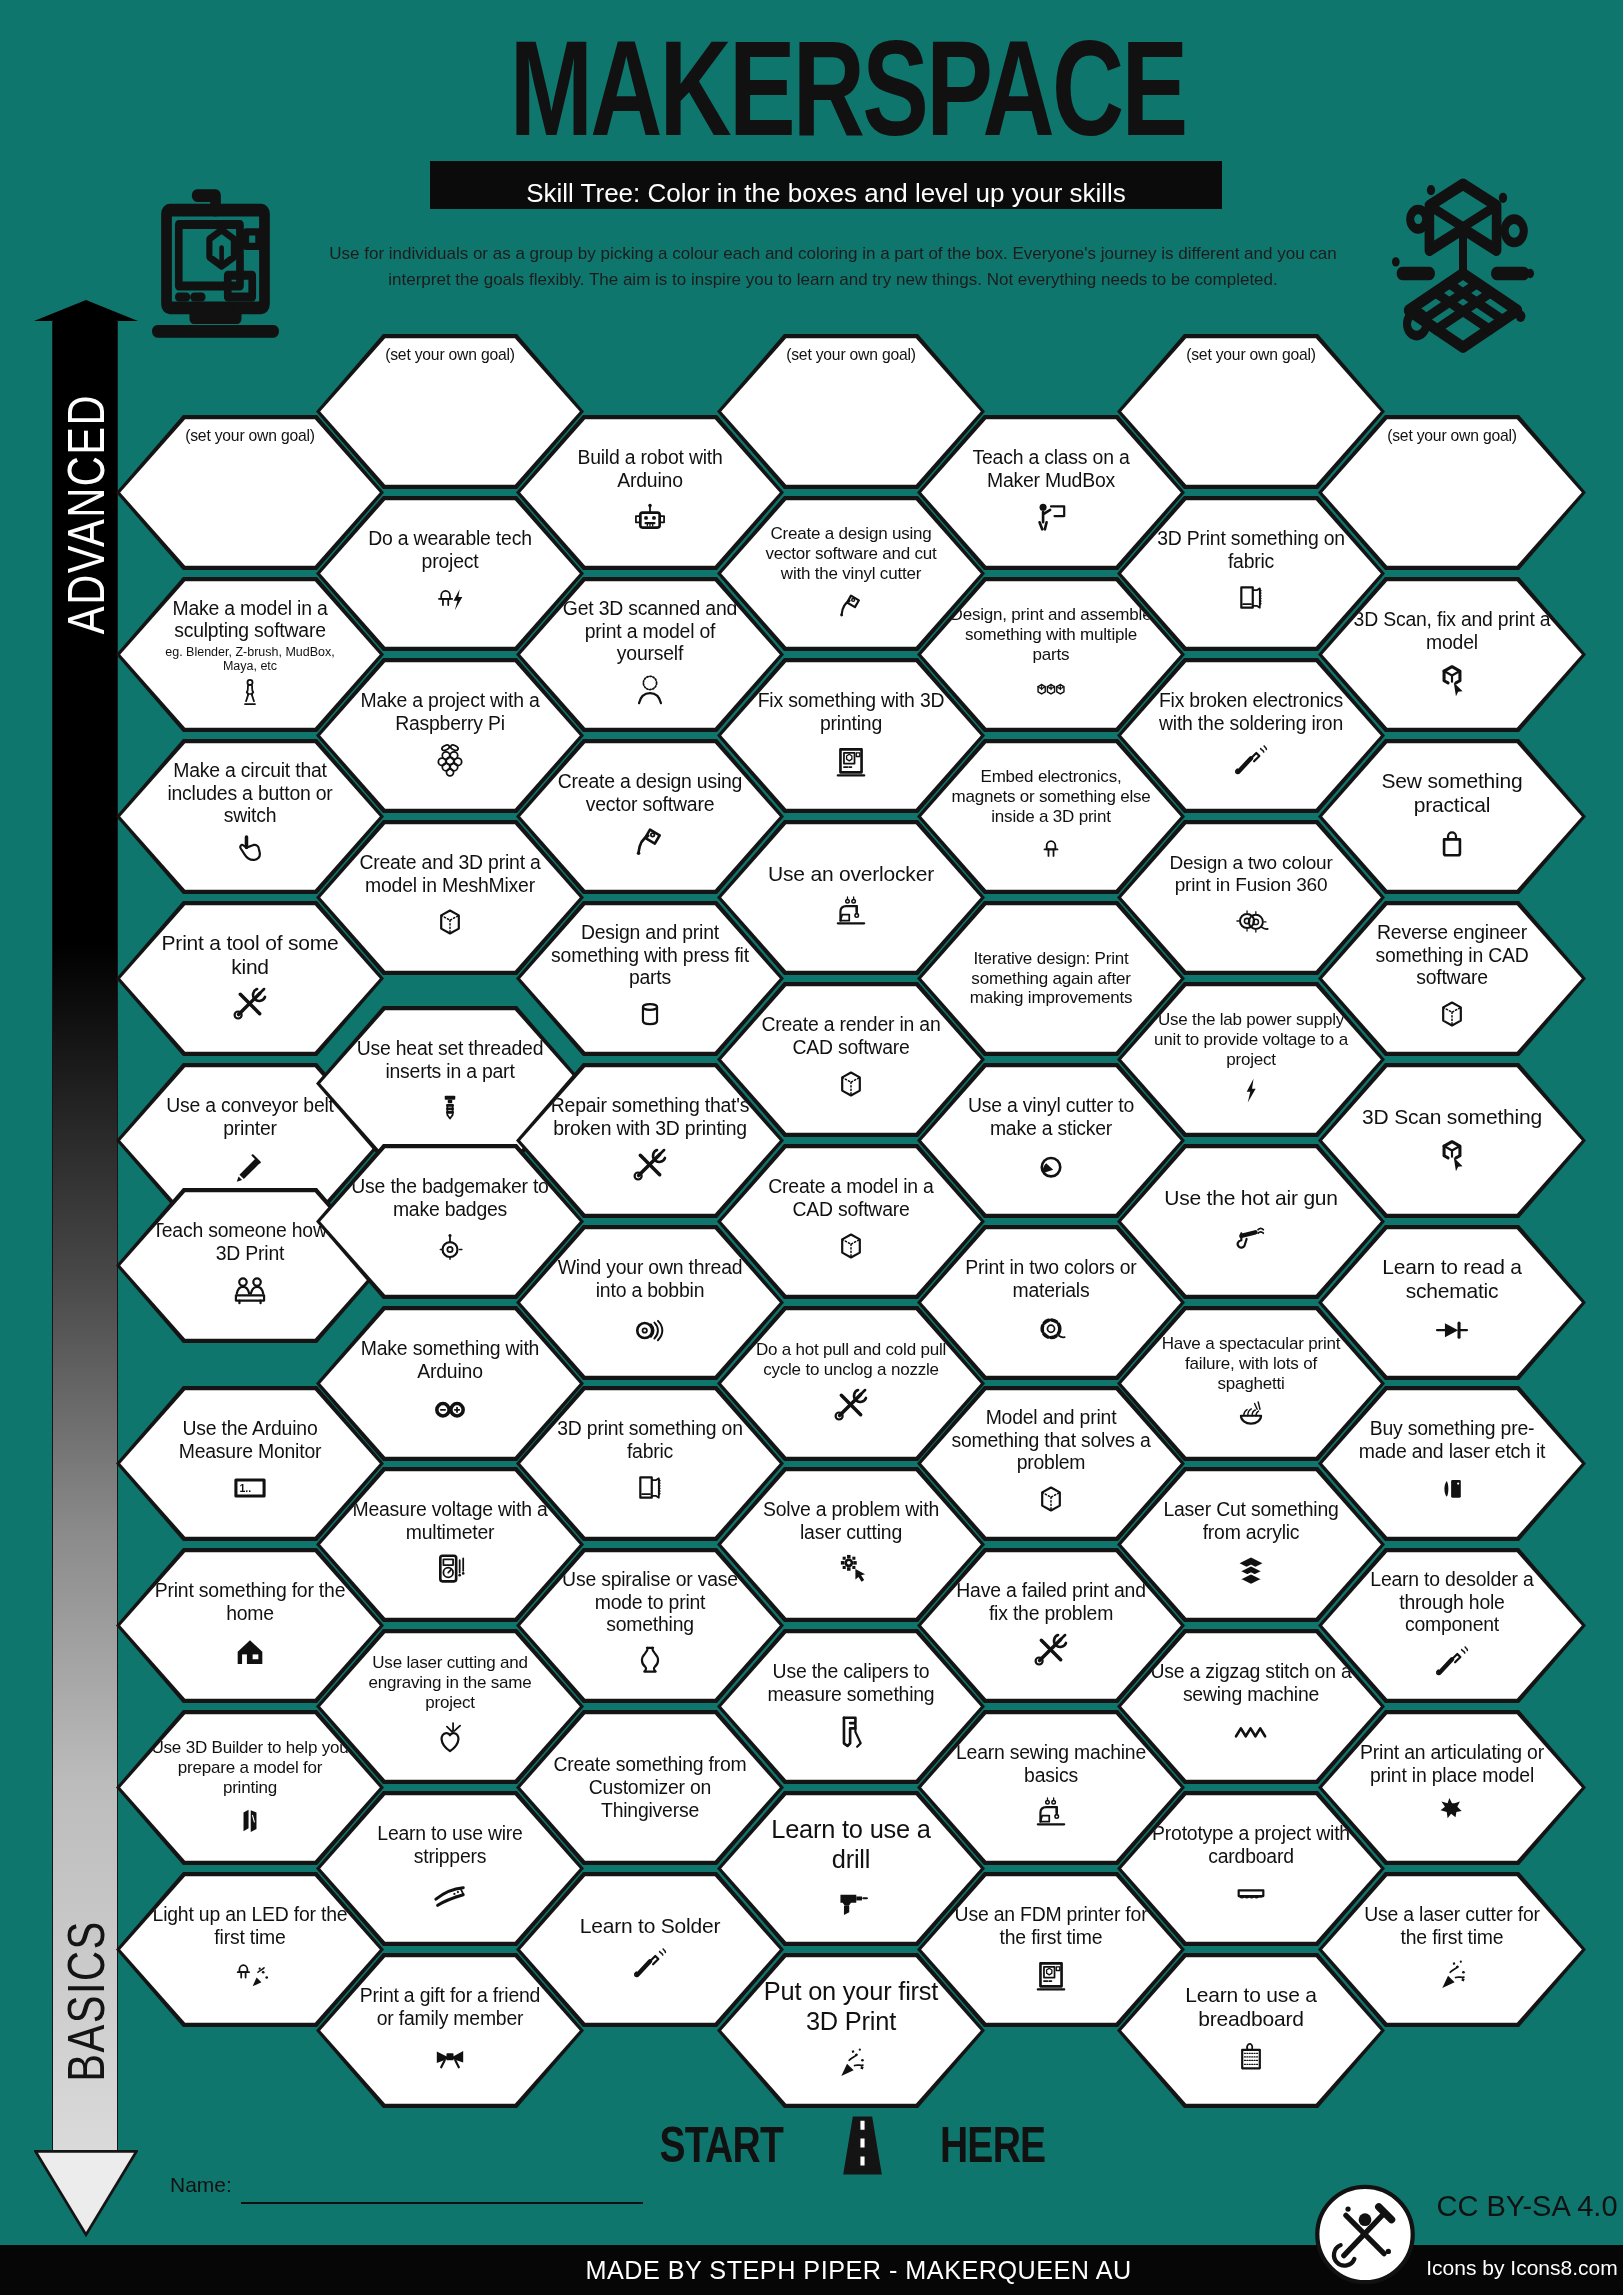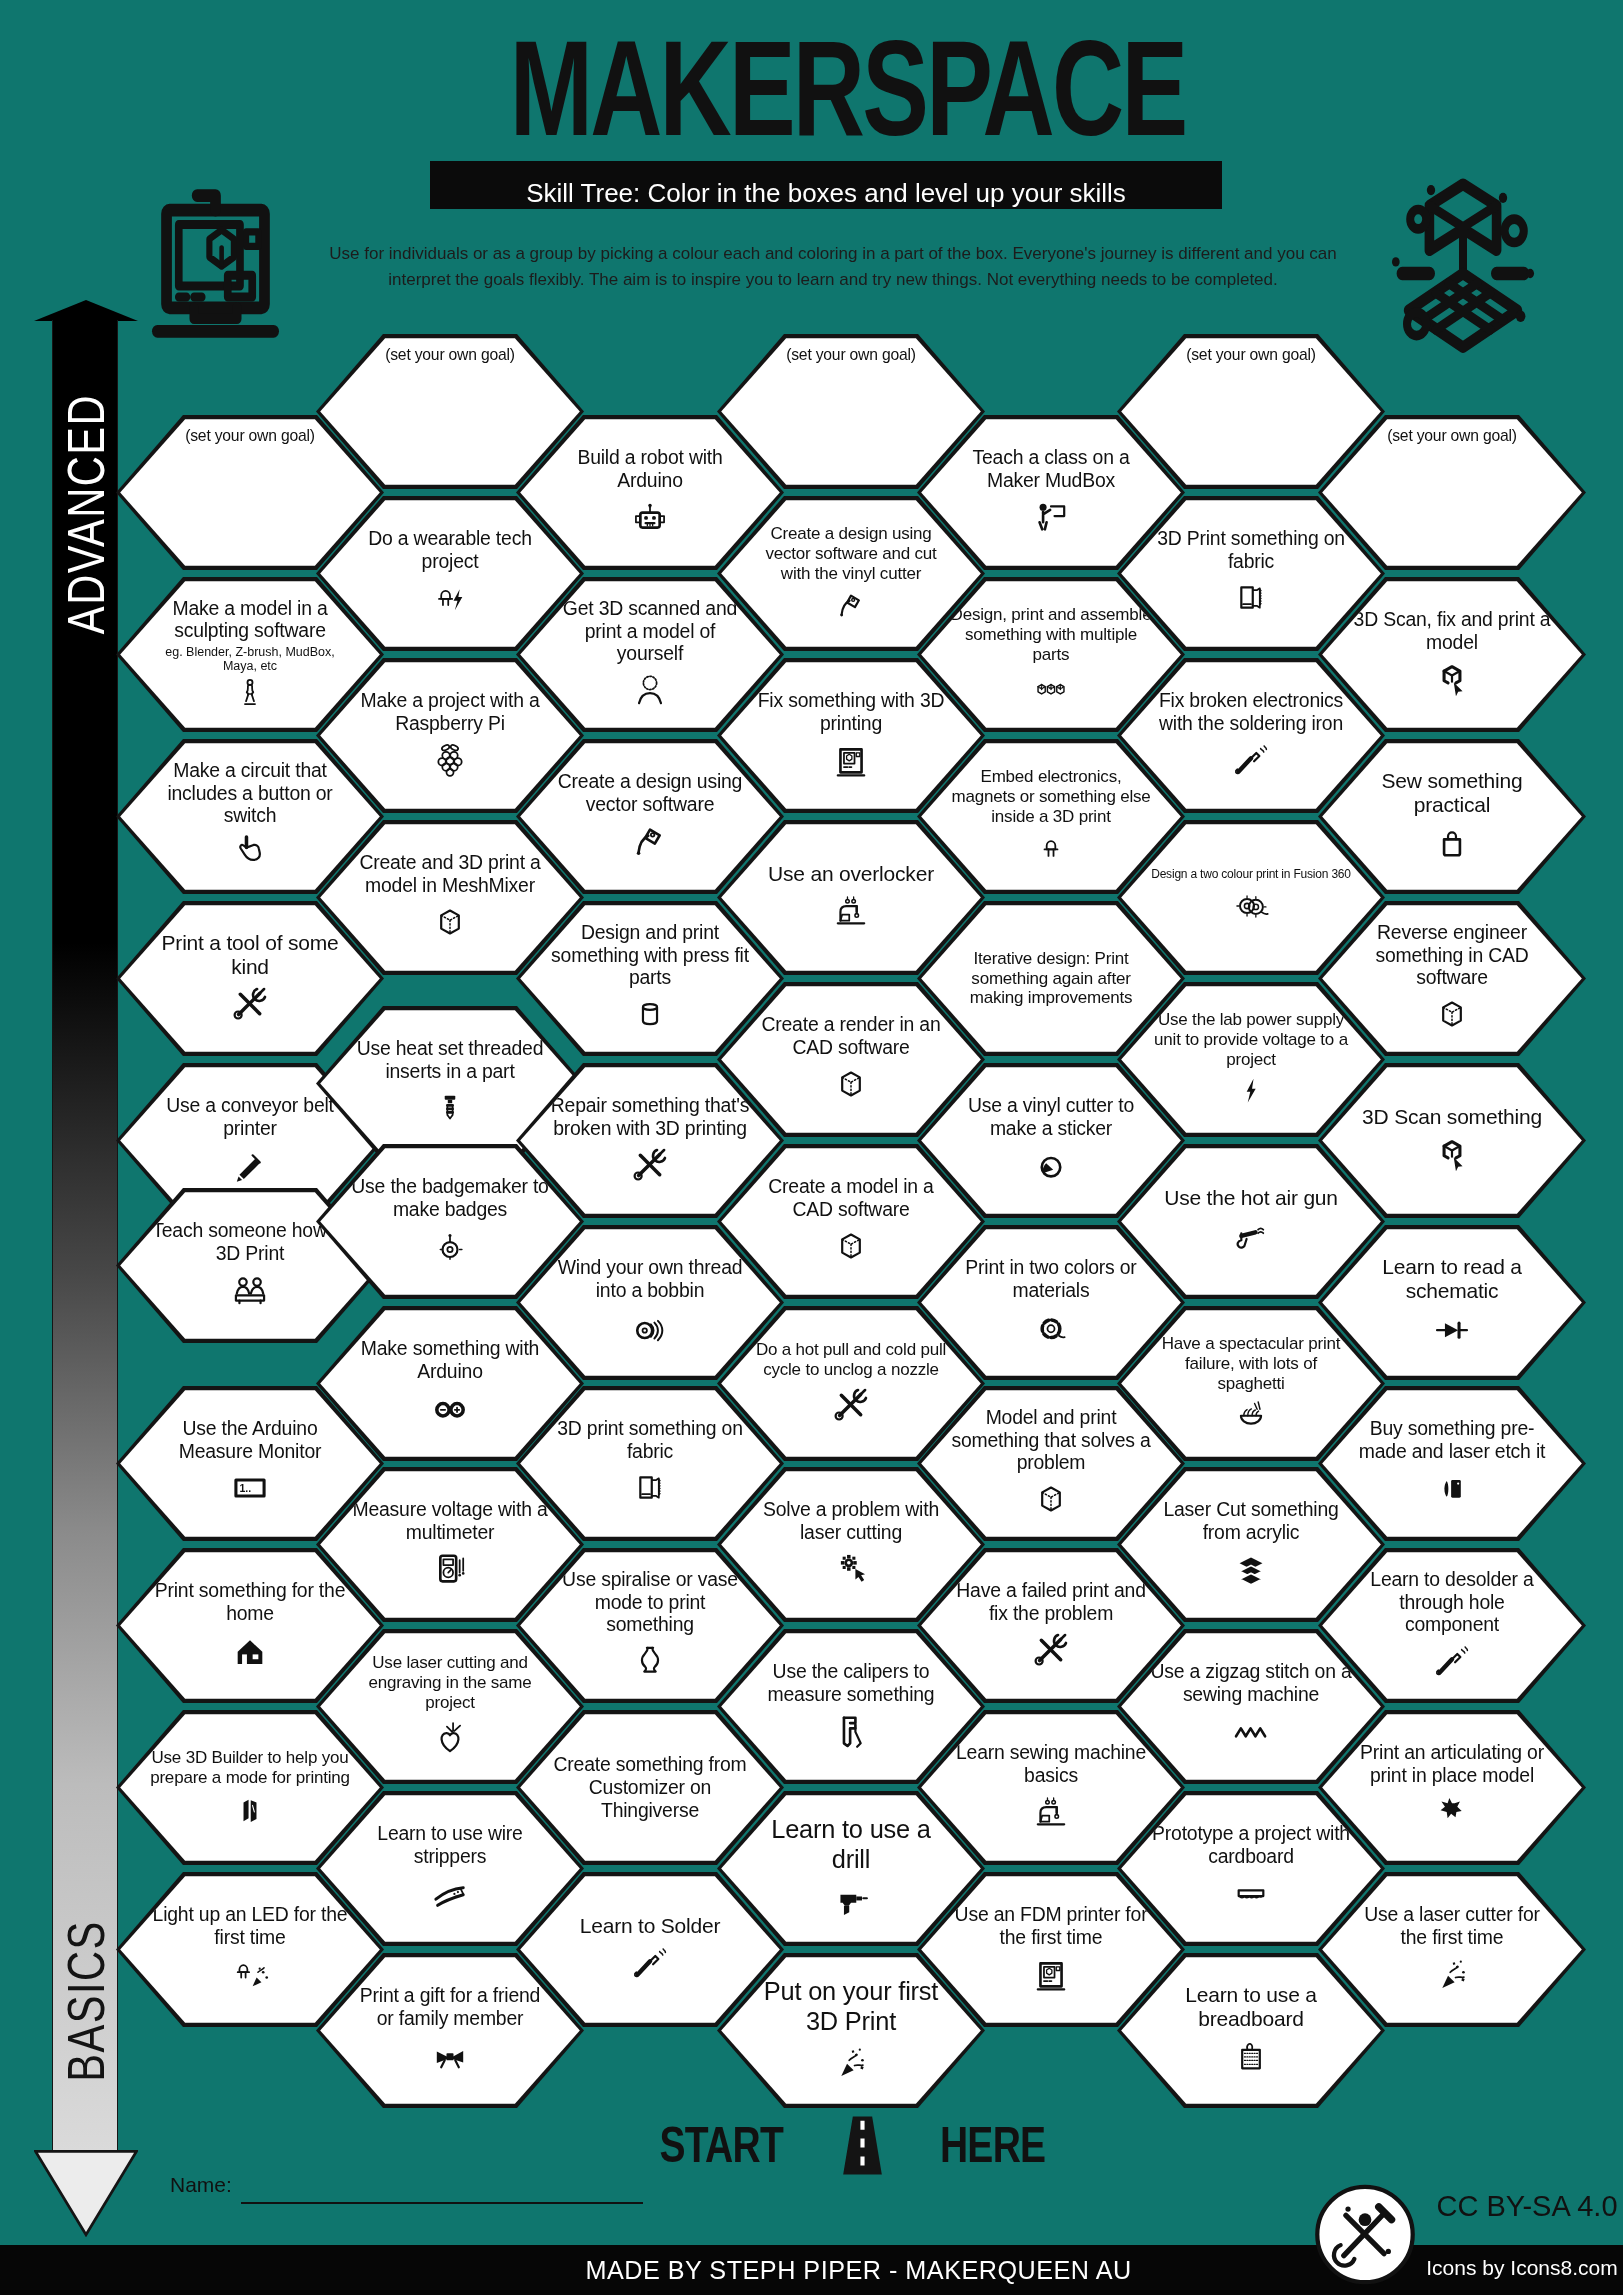--- a/index.html
+++ b/index.html
@@ -195,21 +195,21 @@
             <svg class="icon-svg" viewBox="0 0 100 100" width="44" height="44">
               <path d="M22 54L50 28l28 26v28H22z" fill="#111" stroke="none"></path>
               <rect x="32" y="60" width="11" height="22" fill="#fff" stroke="none"></rect>
               <rect x="56" y="60" width="13" height="11" fill="#fff" stroke="none"></rect>
             </svg>
           </div>
         </div>
       </div>
       <div class="hex" style="left: 116px; top: 1710px;">
         <div class="hex-in">
-          <div class="hex-label" style="font-size: 17px;">Use 3D Builder to help you prepare a mode for printing</div>
+          <div class="hex-label" style="font-size: 17px;">Use 3D Builder to help you prepare a model for printing</div>
           <div class="hex-icon">
             <svg class="icon-svg" viewBox="0 0 100 100" width="36" height="36">
               <path d="M32 32l14-8v52l-14 8z" fill="#111" stroke="none"></path>
               <path d="M52 26l16 6v46l-16 8z" fill="#111" stroke="none"></path>
               <path d="M57 40l5 18" stroke="#fff" stroke-width="3"></path>
             </svg>
           </div>
         </div>
       </div>
       <div class="hex" style="left: 116px; top: 1872px;">
@@ -803,21 +803,21 @@
               <path d="M22 76l28-30" stroke-width="10"></path>
               <path d="M50 46l12-12 7 7-12 12"></path>
               <path d="M72 24c2 4 6 4 7 8M80 18c1 3 5 4 5 8" stroke-width="3.5"></path>
               <path d="M22 80c-7 2-9-5-3-9" stroke-width="4"></path>
             </svg>
           </div>
         </div>
       </div>
       <div class="hex" style="left: 1117px; top: 820px;">
         <div class="hex-in">
-          <div class="hex-label" style="font-size: 12px;">Design a two colour print in Fusion 360</div>
+          <div class="hex-label" style="font-size: 19px;">Design a two colour print in Fusion 360</div>
           <div class="hex-icon">
             <svg class="icon-svg" viewBox="0 0 100 100" width="44" height="44">
               <circle cx="41" cy="50" r="16" stroke-width="4.5"></circle>
               <circle cx="41" cy="50" r="6" stroke-width="3.5"></circle>
               <circle cx="61" cy="52" r="16" stroke-width="4.5"></circle>
               <circle cx="61" cy="52" r="6" stroke-width="3.5"></circle>
               <path d="M41 31v-4M41 69v4M22 50h-4M61 33v-4M80 52h4M61 71v4" stroke-width="3"></path>
               <path d="M74 64c5 4 10 5 14 4" stroke-width="4"></path>
             </svg>
           </div>

